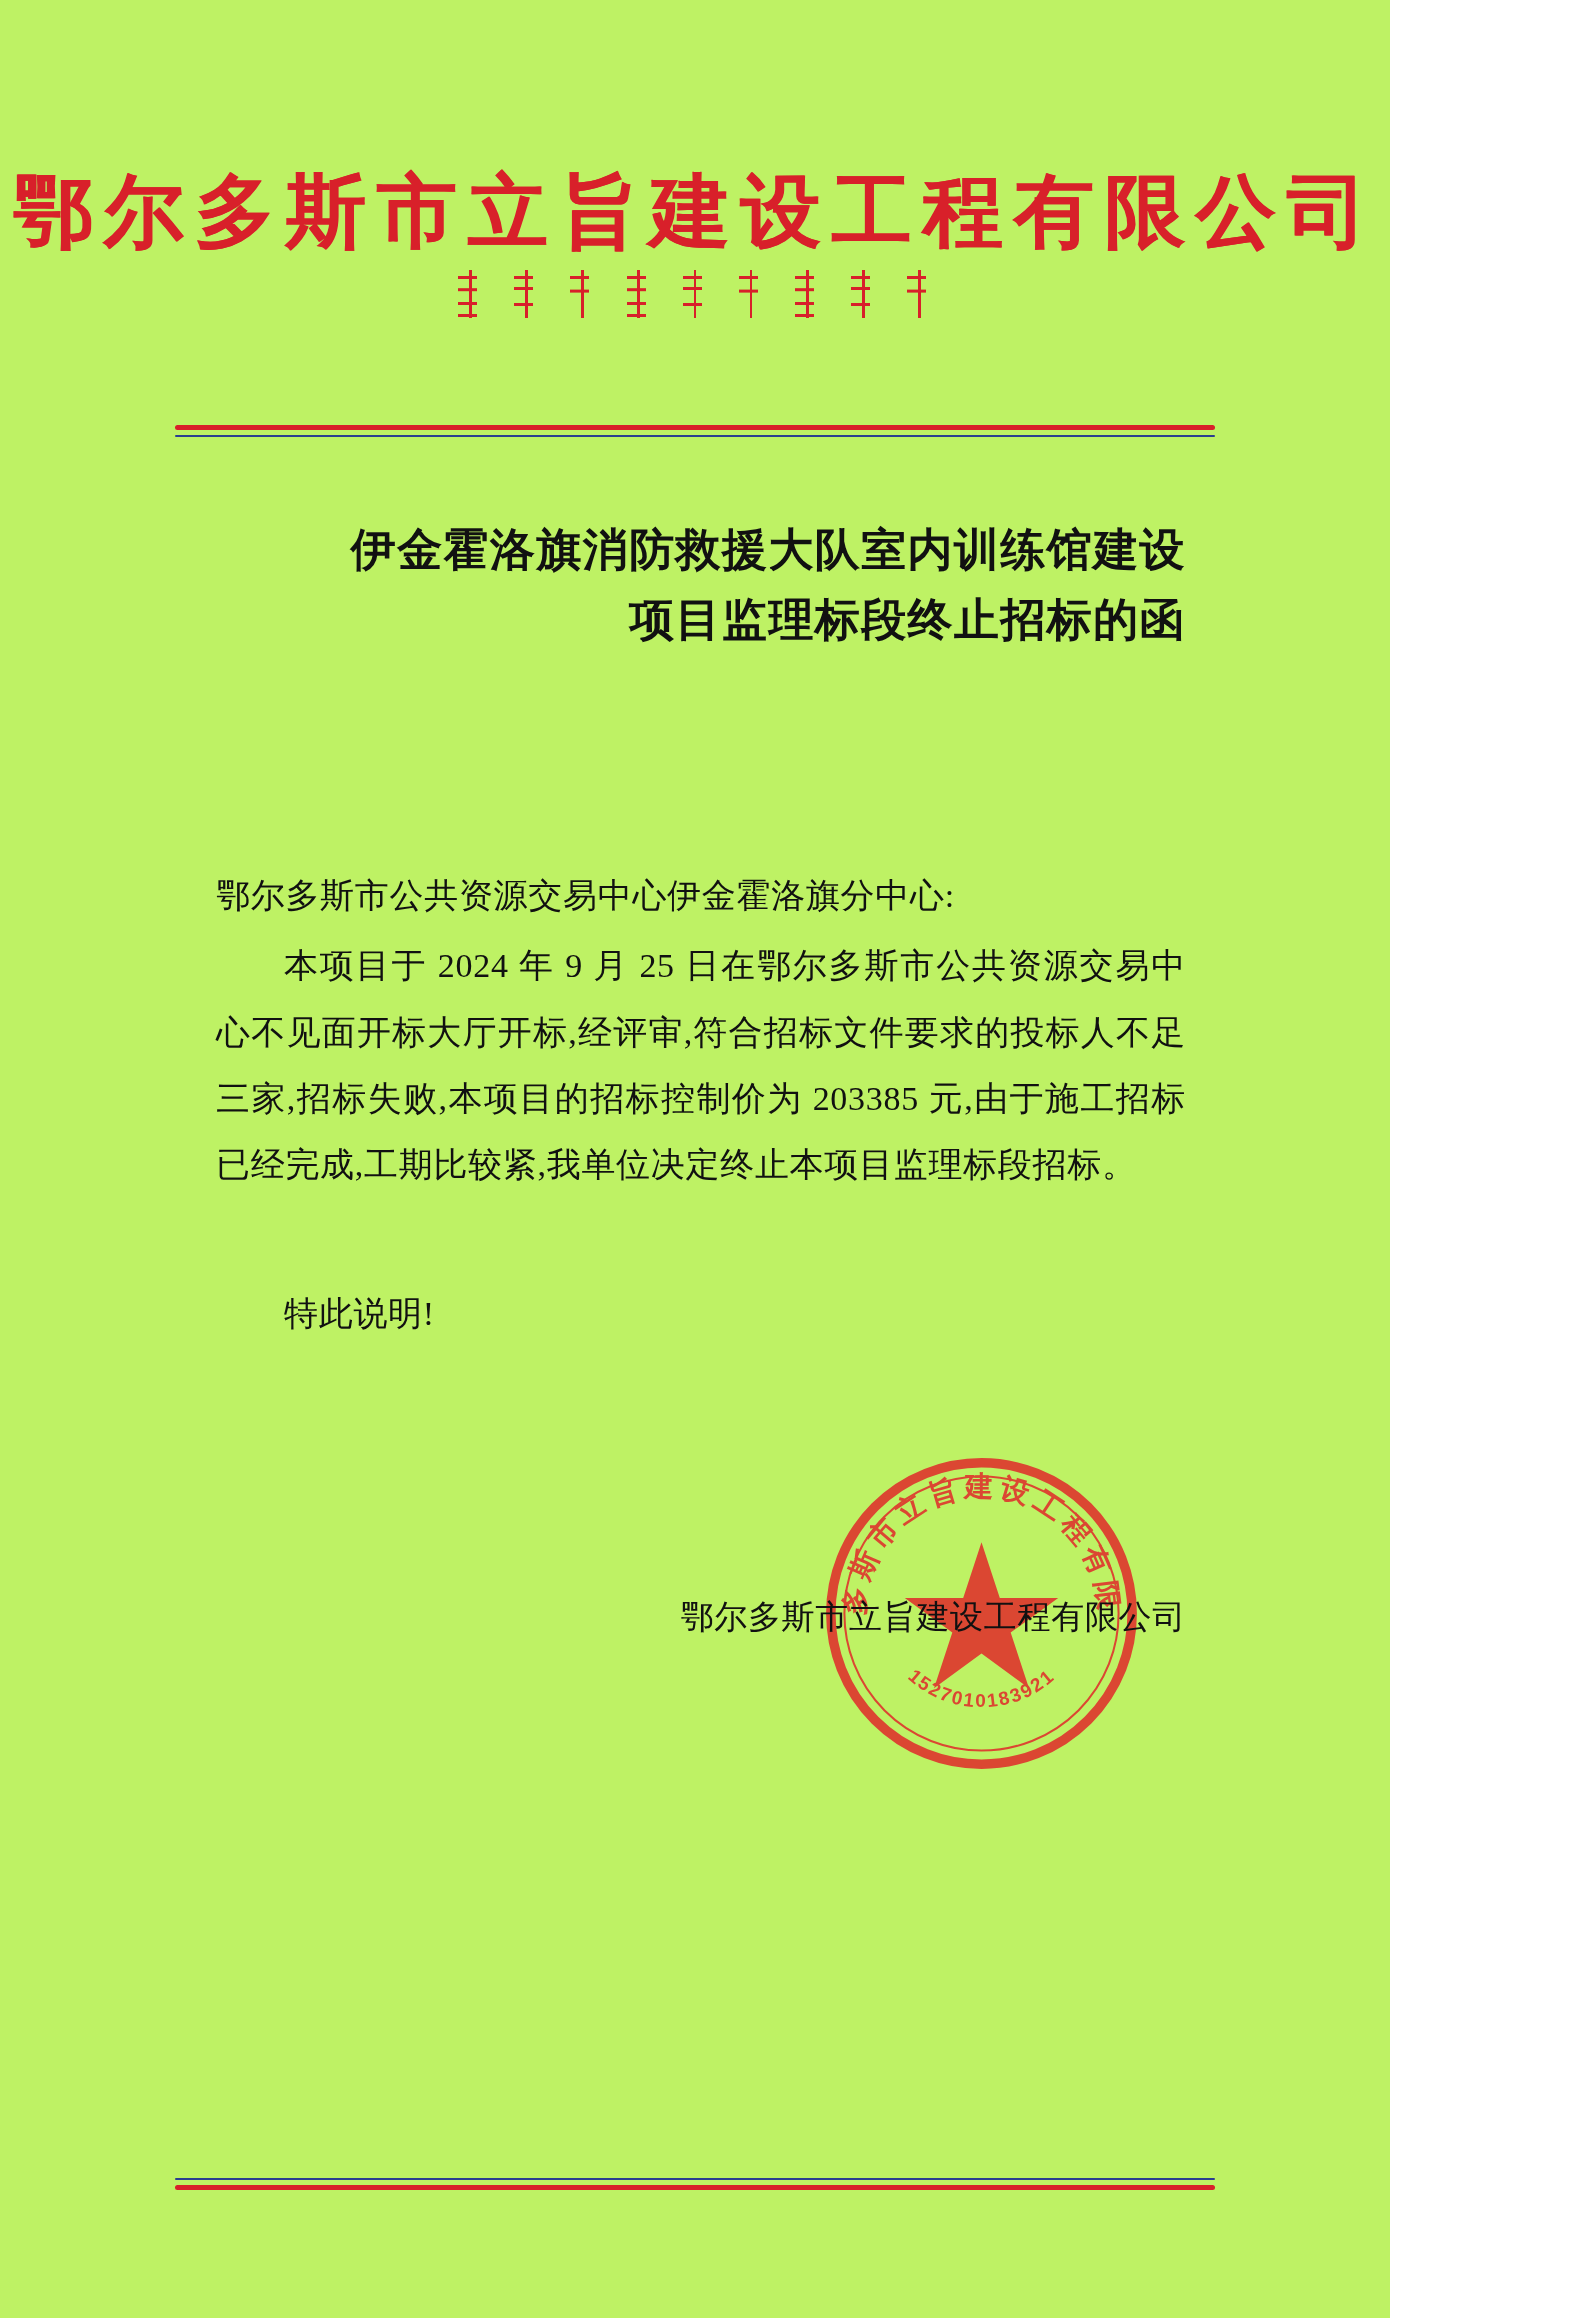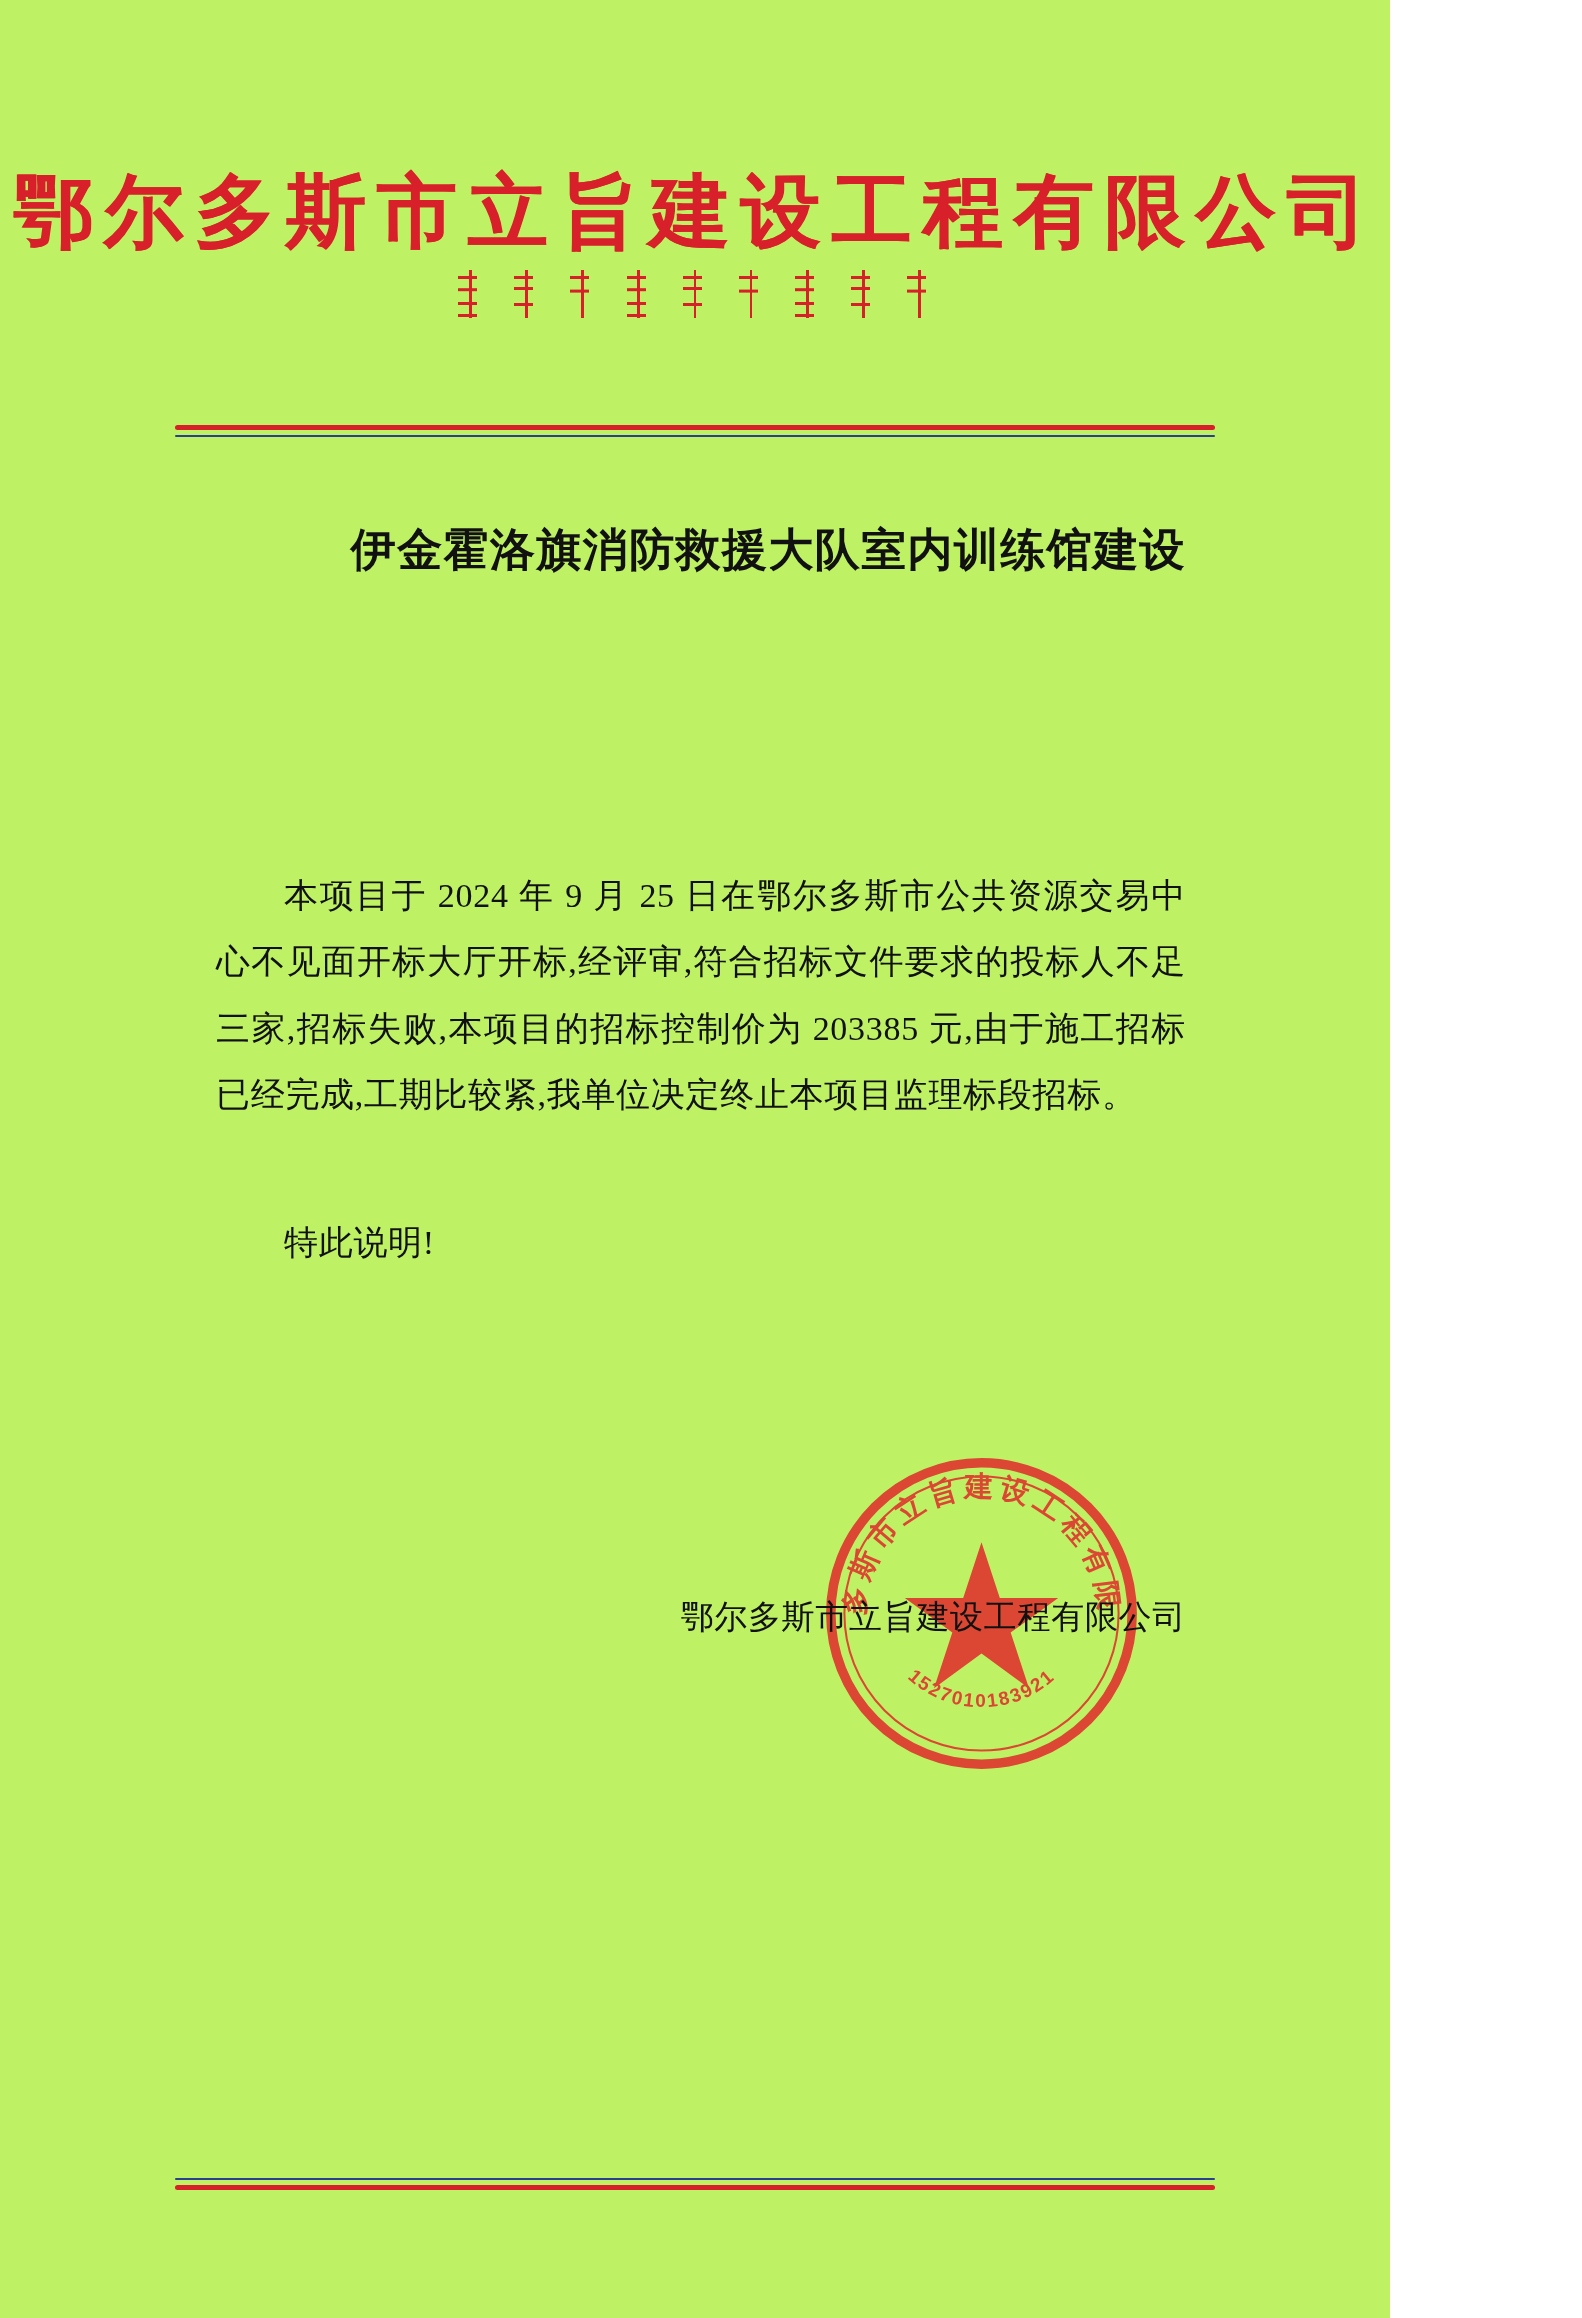--- a/index.html
+++ b/index.html
@@ -188,23 +188,25 @@
     </div>
   </div>
 
   <div class="rule-group top">
     <div class="rule-red"></div>
     <div class="rule-blue"></div>
   </div>
 
   <div class="doc-title">
     <div>伊金霍洛旗消防救援大队室内训练馆建设</div>
+    <div>项目监理标段终止招标的函</div>
   </div>
 
   <div class="body-block">
+    <p class="addressee">鄂尔多斯市公共资源交易中心伊金霍洛旗分中心:</p>
     <p class="para">本项目于 2024 年 9 月 25 日在鄂尔多斯市公共资源交易中心不见面开标大厅开标,经评审,符合招标文件要求的投标人不足三家,招标失败,本项目的招标控制价为 203385 元,由于施工招标已经完成,工期比较紧,我单位决定终止本项目监理标段招标。</p>
     <p class="note">特此说明!</p>
   </div>
 
   <div class="seal">
     <svg viewBox="0 0 470 470" width="319" height="319" aria-hidden="true">
       <circle cx="235" cy="235" r="222" fill="none" stroke="#e0302c" stroke-width="14"></circle>
       <circle cx="235" cy="235" r="202" fill="none" stroke="#e0302c" stroke-width="3"></circle>
       <polygon points="235,130 262,212 348,212 278,263 305,345 235,294 165,345 192,263 122,212 208,212" fill="#e0302c"></polygon>
       <defs>

